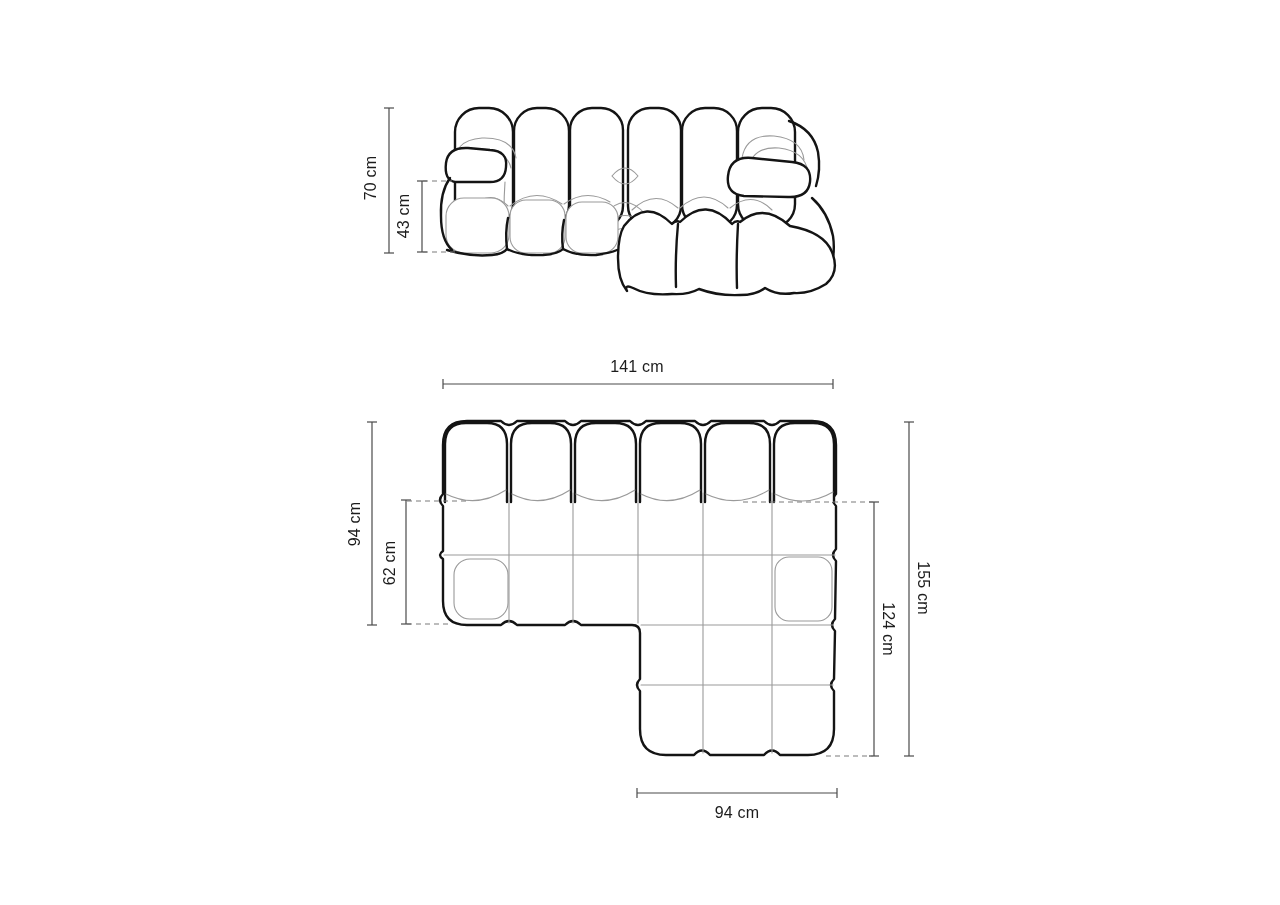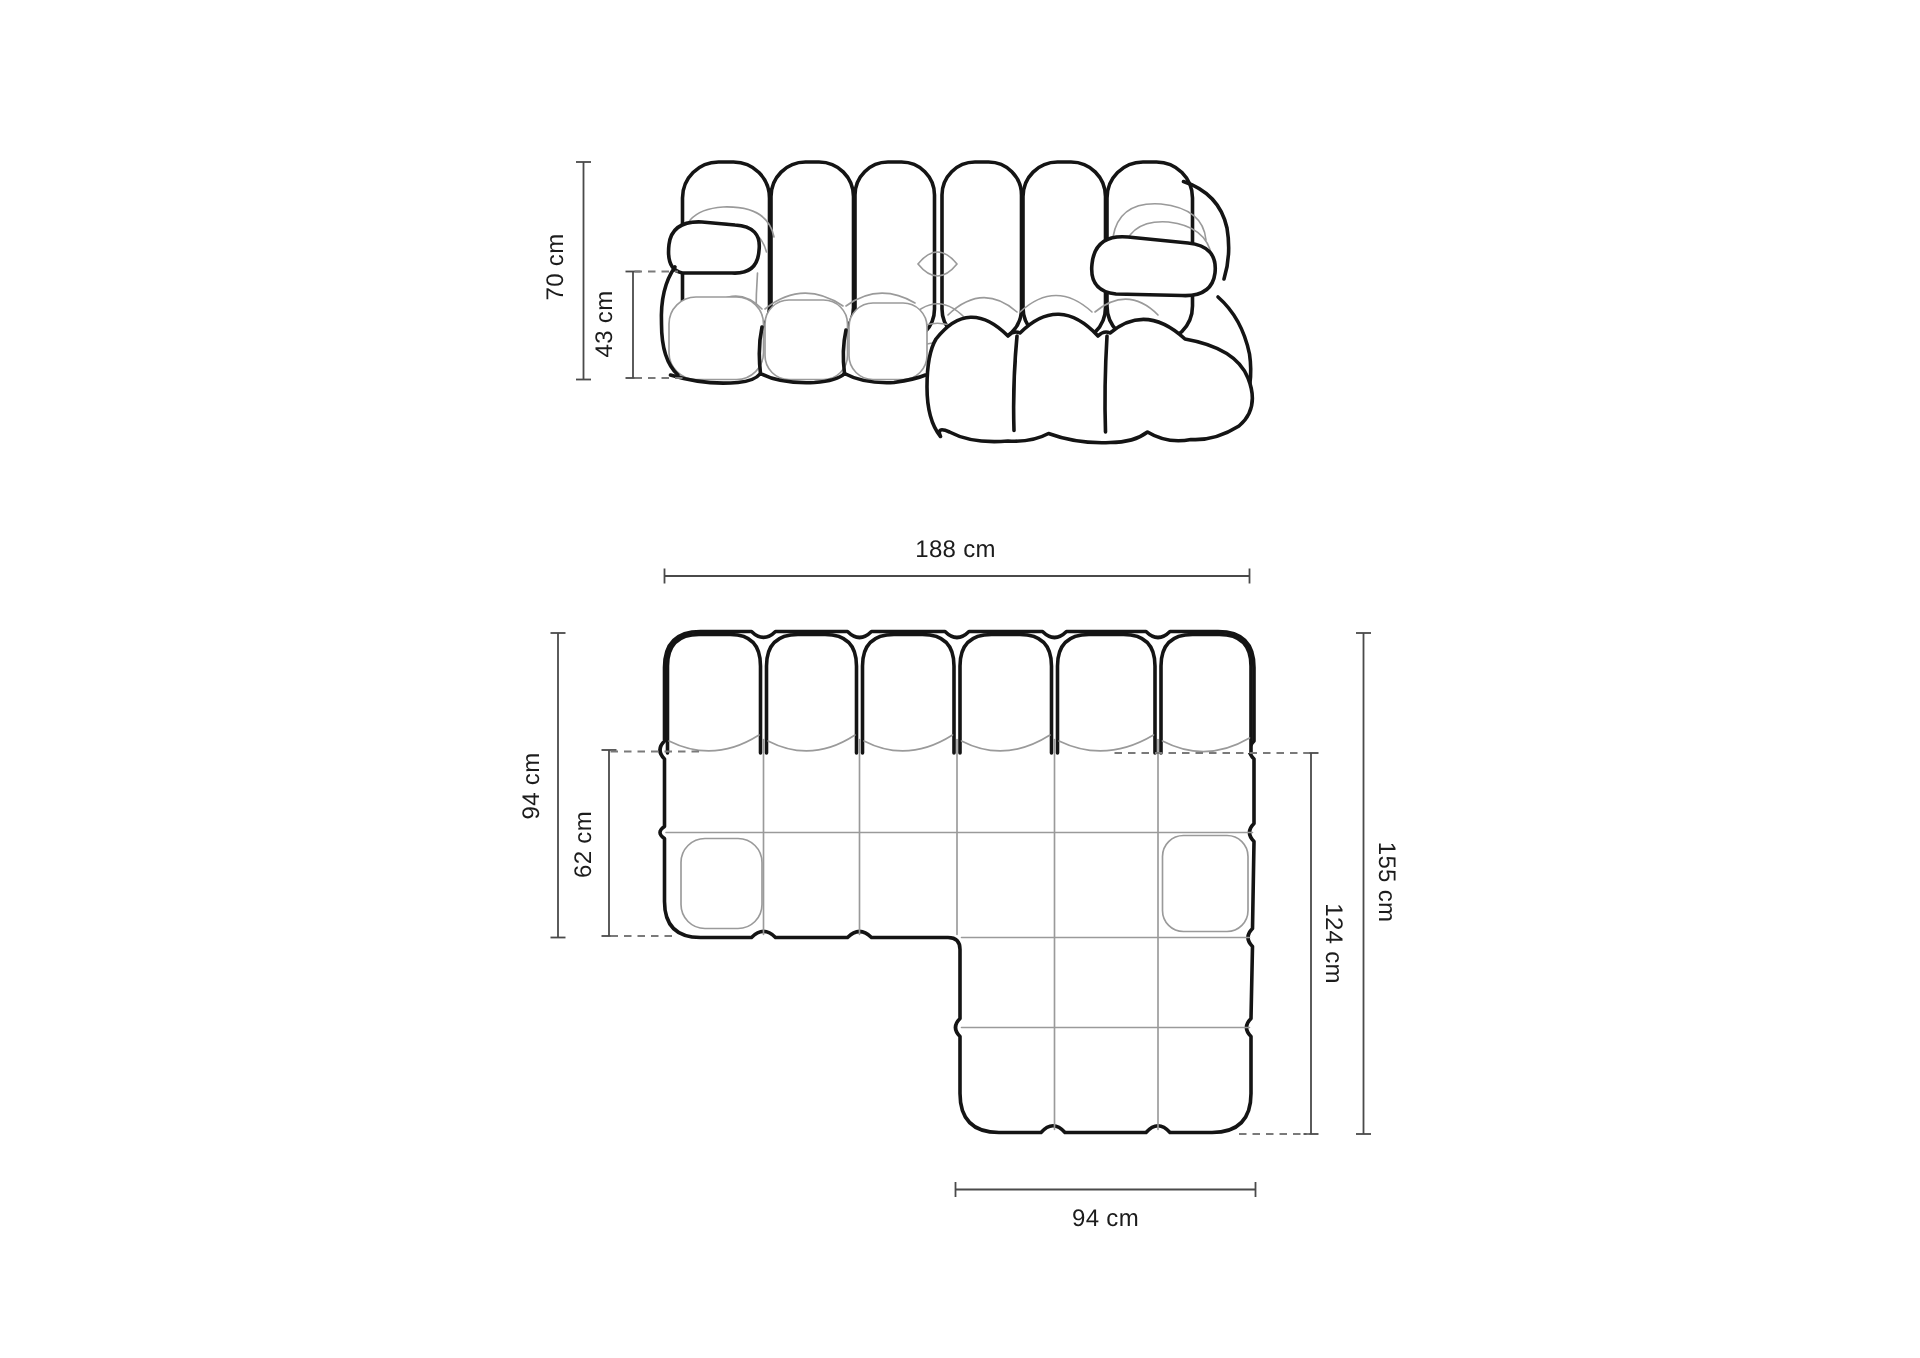--- a/index.html
+++ b/index.html
@@ -189,21 +189,21 @@
       <path class="dim" d="M637,793 L837,793"></path>
       <path class="dim" d="M637,788 L637,798"></path>
       <path class="dim" d="M837,788 L837,798"></path>
     </g>
   </svg>
 
   <div class="dim-label rot-ccw" style="left:371px;top:178px;">70 cm</div>
 
   <div class="dim-label rot-ccw" style="left:404px;top:216px;">43 cm</div>
 
-  <div class="dim-label rot-none" style="left:637px;top:367px;">188 cm</div>
+  <div class="dim-label rot-none" style="left:637px;top:367px;">141 cm</div>
 
   <div class="dim-label rot-ccw" style="left:355px;top:524px;">94 cm</div>
 
   <div class="dim-label rot-ccw" style="left:390px;top:563px;">62 cm</div>
 
   <div class="dim-label rot-cw" style="left:923px;top:588px;">155 cm</div>
 
   <div class="dim-label rot-cw" style="left:888px;top:629px;">124 cm</div>
 
   <div class="dim-label rot-none" style="left:737px;top:813px;">94 cm</div>

